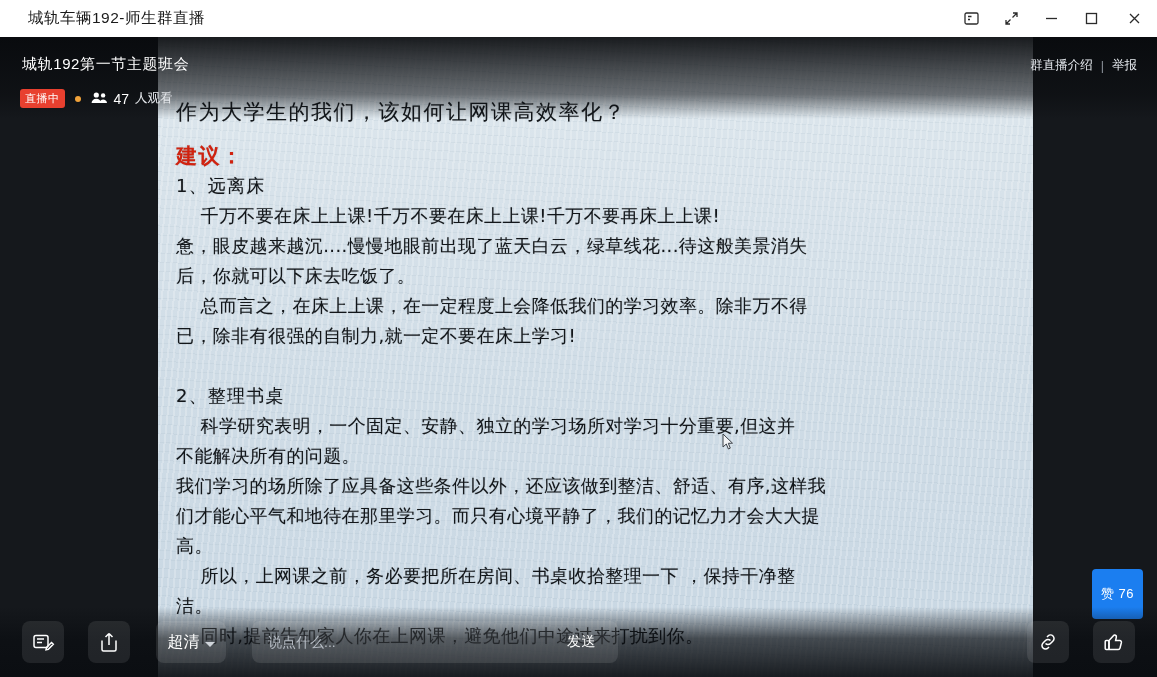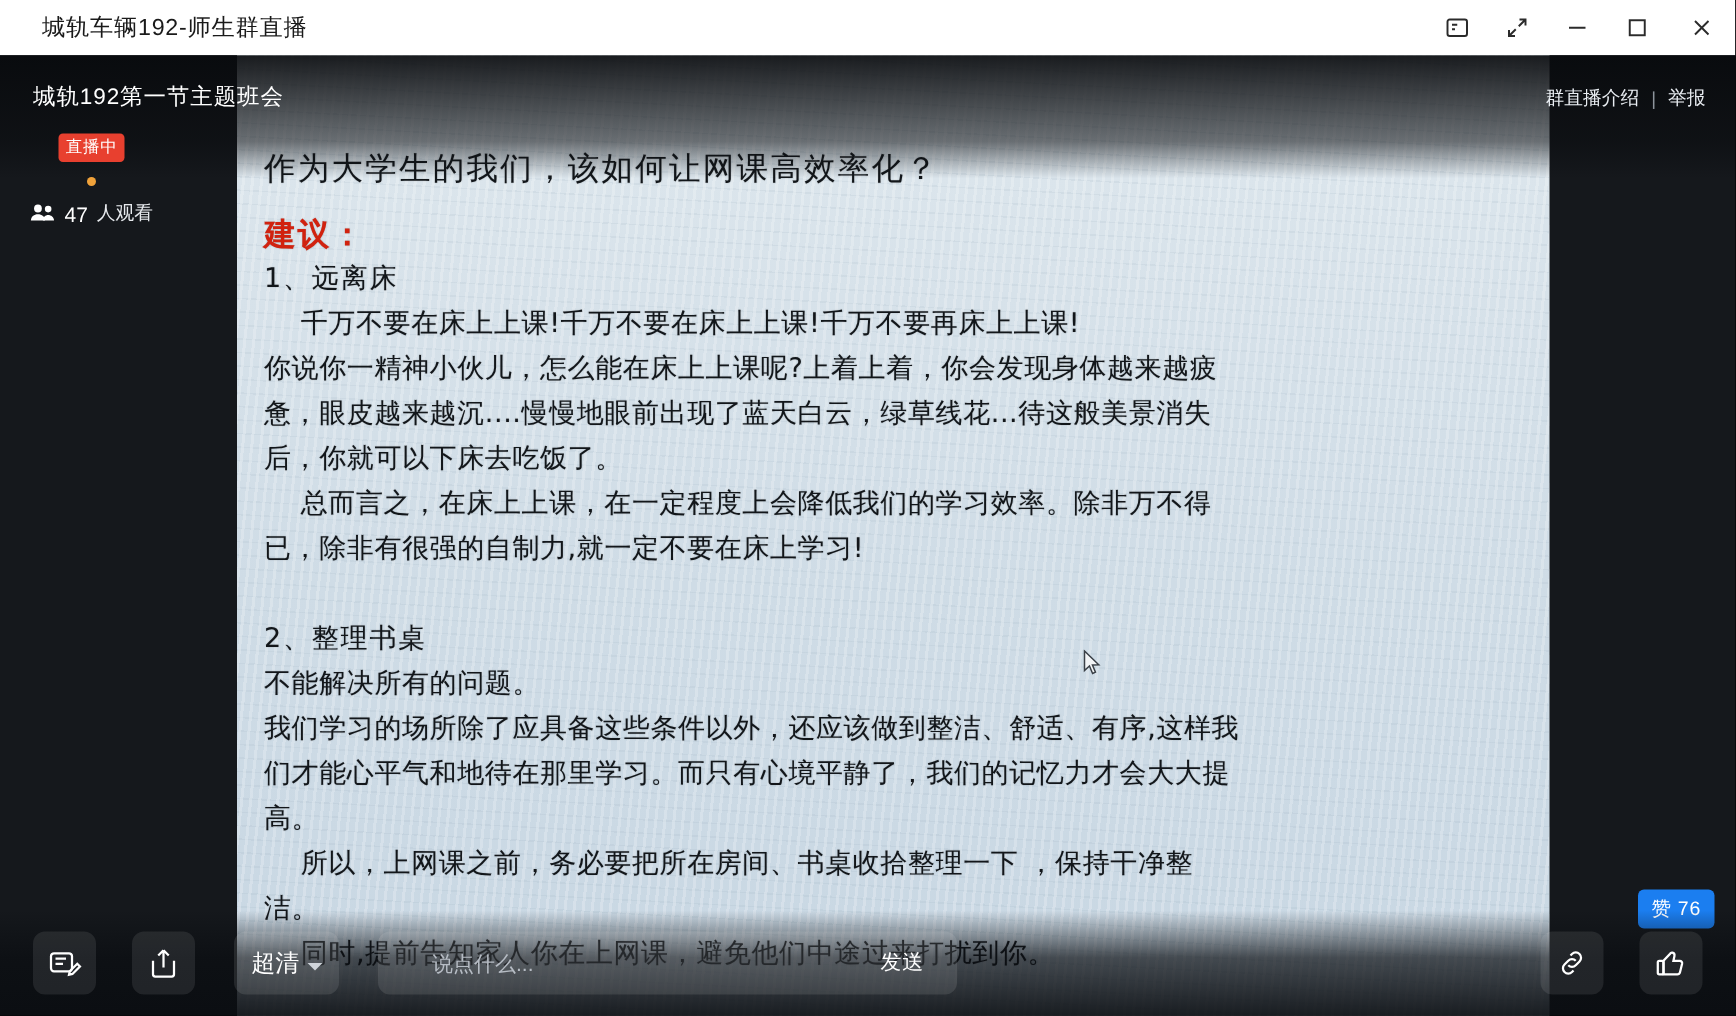--- a/index.html
+++ b/index.html
@@ -151,21 +151,20 @@
     gap: 8px;
   }
   .top-right-links .sep { color: #8d949c; }
 
   .live-row {
     position: absolute;
     left: 20px; top: 52px;
     display: flex;
     align-items: center;
     gap: 10px;
-    flex-direction: column;
   }
   .live-badge {
     background: #e8402f;
     color: #fff;
     font-size: 11px;
     line-height: 1;
     padding: 4px 5px;
     border-radius: 3px;
     letter-spacing: 0.5px;
   }
@@ -193,21 +192,21 @@
   }
 
   
   .like-badge {
     position: absolute;
     right: 14px;
     bottom: 58px;
     background: #1b7ef0;
     color: #fff;
     font-size: 13px;
-    padding: 4px 9px;
+    padding: 16px 9px;
     border-radius: 4px;
     letter-spacing: 0.5px;
   }
 
   
   .bottombar {
     position: absolute;
     left: 0;
     bottom: 0;
     width: 1157px;
@@ -255,21 +254,20 @@
   .chatbar {
     position: absolute;
     bottom: 14px;
     left: 252px;
     width: 366px;
     height: 42px;
     border-radius: 8px;
     background: rgba(255,255,255,0.10);
     display: flex;
     align-items: center;
-    padding-left: 20px;
   }
   .chat-input {
     flex: 1;
     background: transparent;
     border: none;
     outline: none;
     color: #e9edf2;
     font-size: 14px;
     padding: 0 16px;
     font-family: "Liberation Sans", sans-serif;
@@ -327,27 +325,27 @@
     <div class="video-area">
       <div class="paper-noise"></div>
 
       <div class="slide-text">
         <div style="height:60px"></div>
         <div class="ln head">作为大学生的我们，该如何让网课高效率化？</div>
         <div class="ln gap"></div>
         <div class="ln red">建议：</div>
         <div class="ln num">1、远离床</div>
         <div class="ln">    千万不要在床上上课!千万不要在床上上课!千万不要再床上上课!</div>
-        <div class="ln">你说你一精神小伙儿，怎么能在床上上课呢?上着上着，你会发现身体越来越疲</div>
         <div class="ln">惫，眼皮越来越沉....慢慢地眼前出现了蓝天白云，绿草线花...待这般美景消失</div>
         <div class="ln">后，你就可以下床去吃饭了。</div>
         <div class="ln">    总而言之，在床上上课，在一定程度上会降低我们的学习效率。除非万不得</div>
         <div class="ln">已，除非有很强的自制力,就一定不要在床上学习!</div>
         <div class="ln">&nbsp;</div>
         <div class="ln num">2、整理书桌</div>
+        <div class="ln">    科学研究表明，一个固定、安静、独立的学习场所对学习十分重要,但这并</div>
         <div class="ln">不能解决所有的问题。</div>
         <div class="ln">我们学习的场所除了应具备这些条件以外，还应该做到整洁、舒适、有序,这样我</div>
         <div class="ln">们才能心平气和地待在那里学习。而只有心境平静了，我们的记忆力才会大大提</div>
         <div class="ln">高。</div>
         <div class="ln">    所以，上网课之前，务必要把所在房间、书桌收拾整理一下 ，保持干净整</div>
         <div class="ln">洁。</div>
         <div class="ln">    同时,提前告知家人你在上网课，避免他们中途过来打扰到你。</div>
       </div>
     </div>
 

